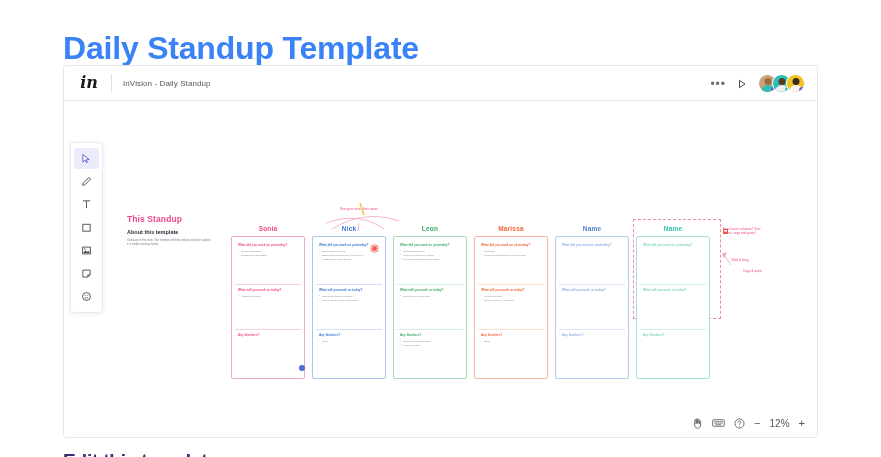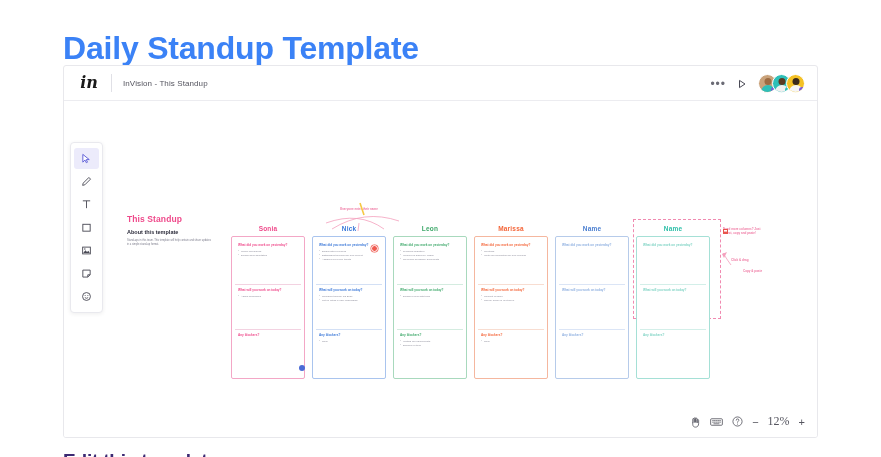--- a/index.html
+++ b/index.html
@@ -155,21 +155,21 @@
     width: 6px; height: 6px; border-radius: 50%;
     background: #4b6bd6;
   }
 
   
   .zoombar {
     position: absolute; right: 12px; bottom: 9px;
     display: flex; align-items: center; gap: 9px;
   }
   .zb-icon svg { display: block; }
-  .zb-txt { font-size: 12px; color: #55555f; font-family: Liberation Serif, serif; }
+  .zb-txt { font-size: 10px; color: #55555f; }
   .zb-sign { font-size: 11px; color: #55555f; line-height: 10px; }
 
   
   .below-heading {
     position: absolute; left: 63px; top: 450px;
     font-size: 19px; font-weight: 700; color: #3c2a73;
     letter-spacing: -.2px; white-space: nowrap;
   }
 </style>
 </head>
@@ -177,21 +177,21 @@
 
 <div class="page">
 
   <div class="page-title">Daily Standup Template</div>
 
   <div class="embed">
 
     <div class="embed-header">
       <div class="logo-in">in</div>
       <div class="hdr-div"></div>
-      <div class="embed-doc-title">InVision - This Standup</div>
+      <div class="embed-doc-title">InVision - Daily Standup</div>
 
       <div class="hdr-right">
         <div class="dots-btn">•••</div>
         <div class="play-btn">
           <svg width="10" height="10" viewBox="0 0 10 10">
               <path d="M2.5 1.4 L8 5 L2.5 8.6 Z" fill="none" stroke="#4a4a55" stroke-width="1" stroke-linejoin="round"></path>
             </svg>
         </div>
         <div class="avatars">
           <div class="avatar" style="background:#c9a27a">

